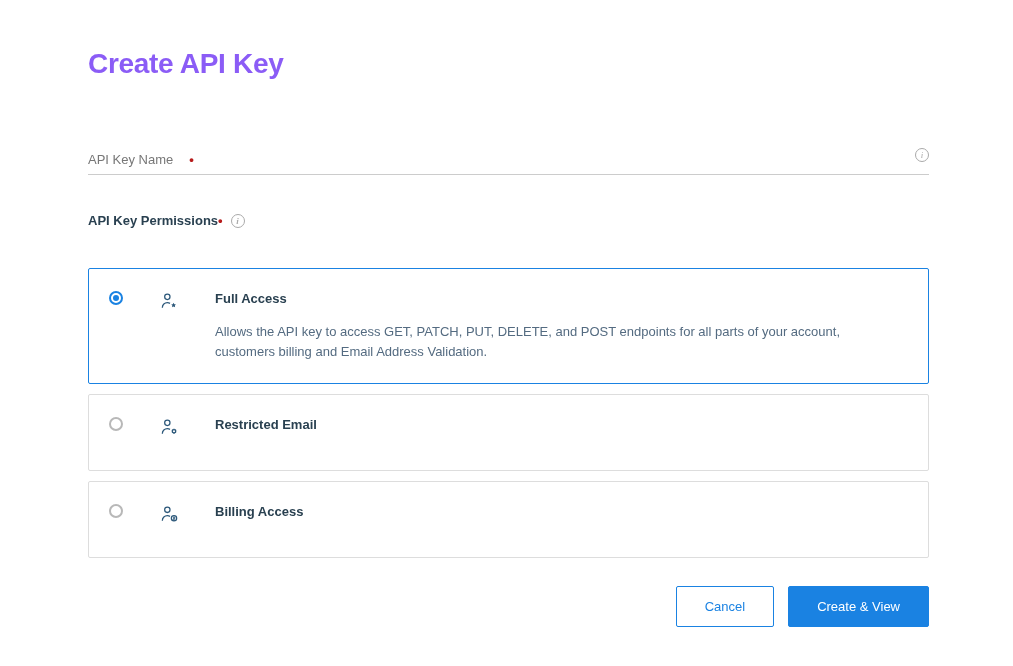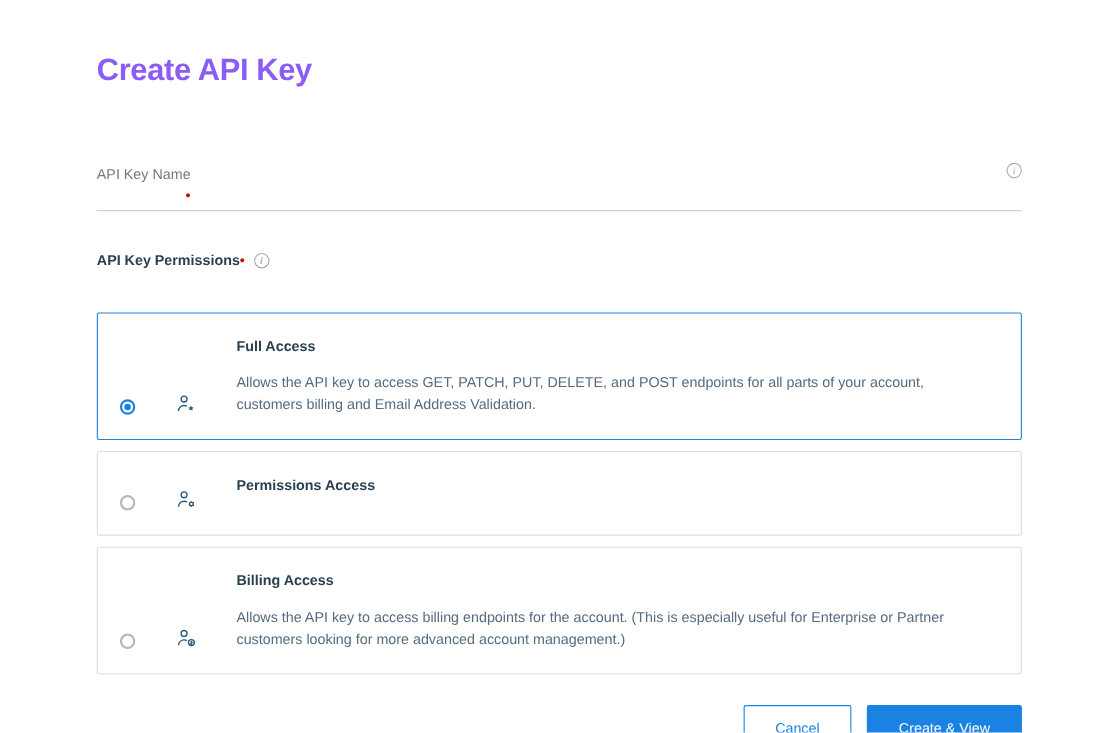--- a/index.html
+++ b/index.html
@@ -23,22 +23,21 @@
       position: relative;
       border-bottom: 1px solid #ccc;
       padding-bottom: 6px;
       margin-bottom: 36px;
     }
     .field-label {
       font-size: 13px;
       color: #777;
       display: inline-flex;
       align-items: flex-end;
-      gap: 4px;
-      flex-direction: column;
+      gap: 16px;
     }
     .required-dot {
       color: #b71c1c;
       font-weight: 700;
     }
     .info-icon {
       width: 14px;
       height: 14px;
       border: 1px solid #aaa;
       border-radius: 50%;
@@ -63,21 +62,21 @@
       align-items: center;
       gap: 8px;
       margin-bottom: 40px;
     }
     .perm-options { display: flex; flex-direction: column; gap: 10px; }
     .perm-option {
       border: 1px solid #ddd;
       border-radius: 2px;
       padding: 22px 28px 22px 20px;
       display: flex;
-      align-items: flex-end;
+      align-items: flex-start;
       gap: 36px;
       cursor: pointer;
     }
     .perm-option.selected { border: 1px solid #1a82e2; }
     .radio {
       width: 14px;
       height: 14px;
       border: 2px solid #b8b8b8;
       border-radius: 50%;
       flex-shrink: 0;
@@ -168,35 +167,34 @@
 
   <div class="perm-option">
     <span class="radio"></span>
     <svg class="perm-icon" viewBox="0 0 24 24" fill="none" stroke="#2c587a" stroke-width="1.5">
       <circle cx="10" cy="7" r="3.2"></circle>
       <path d="M4 20c0-3.5 2.8-6 6-6 1.2 0 2.3.3 3.2.8"></path>
       <circle cx="18" cy="17" r="2"></circle>
       <path d="M18 14v1M18 19v1M15.4 15.5l.9.5M19.7 18l.9.5M15.4 18.5l.9-.5M19.7 16l.9-.5"></path>
     </svg>
     <div class="perm-text">
-      <div class="perm-title">Permissions Access</div>
+      <div class="perm-title">Restricted Email</div>
     </div>
   </div>
 
   <div class="perm-option">
     <span class="radio"></span>
     <svg class="perm-icon" viewBox="0 0 24 24" fill="none" stroke="#2c587a" stroke-width="1.5">
       <circle cx="10" cy="7" r="3.2"></circle>
       <path d="M4 20c0-3.5 2.8-6 6-6 1.2 0 2.3.3 3.2.8"></path>
       <circle cx="18" cy="17" r="3.2"></circle>
       <path d="M18 15v4M17 16h1.5a.8.8 0 010 1.6h-1a.8.8 0 000 1.6H19" stroke-width="1"></path>
     </svg>
     <div class="perm-text">
       <div class="perm-title">Billing Access</div>
-      <div class="perm-desc">Allows the API key to access billing endpoints for the account. (This is especially useful for Enterprise or Partner customers looking for more advanced account management.)</div>
     </div>
   </div>
 
 </div>
 
 <div class="actions">
   <button class="btn btn-secondary">Cancel</button>
   <button class="btn btn-primary">Create &amp; View</button>
 </div>
 

